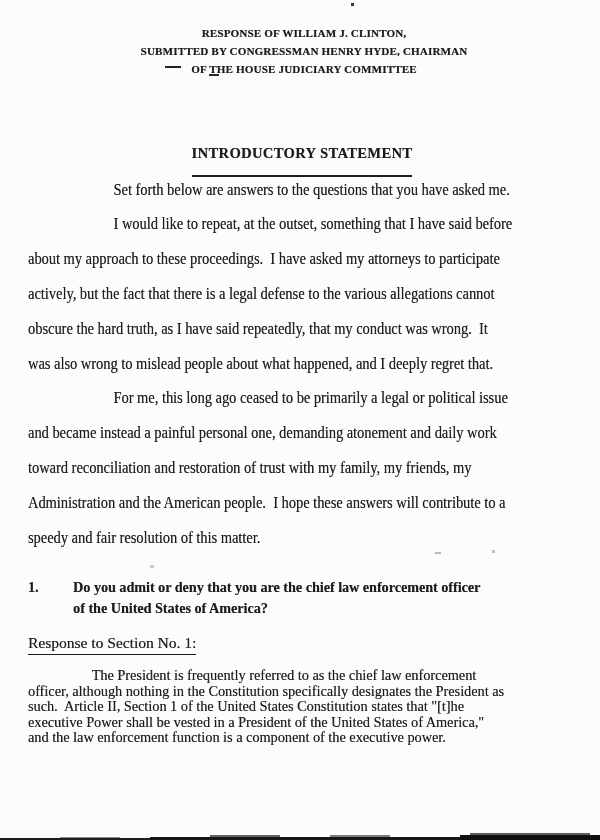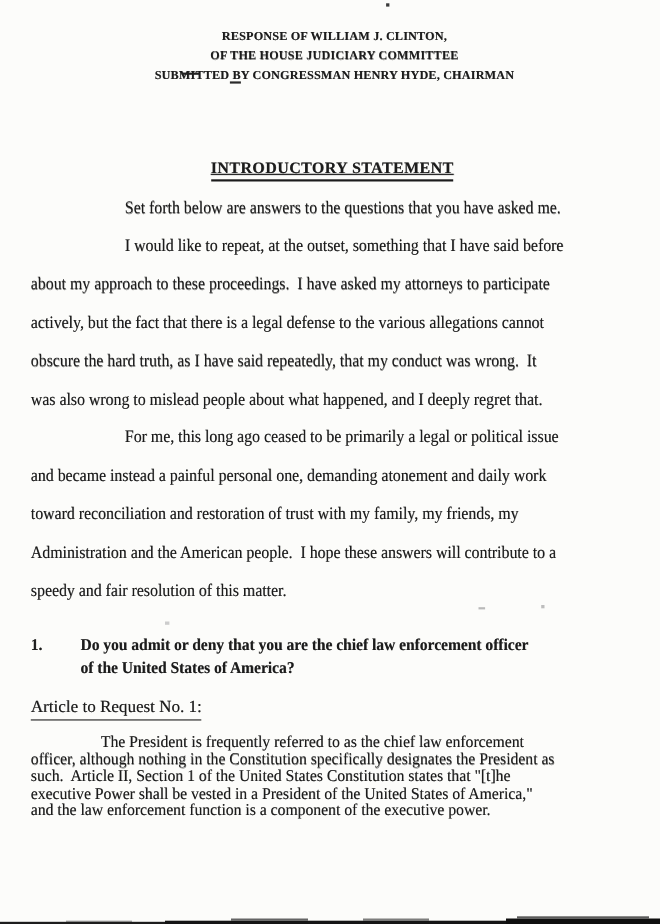--- a/index.html
+++ b/index.html
@@ -22,21 +22,21 @@
     text-align:center; font-weight:bold;
     font-size:11px; line-height:18px; letter-spacing:0.2px;
   }
 
   
   .intro-heading{
     position:absolute; top:143px; left:0; width:604px;
     text-align:center; font-size:14.5px; line-height:20px;
     font-weight:bold; letter-spacing:0.4px;
   }
-  .intro-heading .u{ display:inline-block; border-bottom:2.5px solid #1c1c1c; padding-bottom:0px;text-decoration:underline; }
+  .intro-heading .u{ display:inline-block; border-bottom:2.5px solid #1c1c1c; padding-bottom:12px; }
 
   
   .para{
     position:absolute; left:28px; width:565px;
     font-size:16px; line-height:35px;
     transform:scaleX(0.9); transform-origin:left top;
   }
   .p1{ top:172px; }
   .p2{ top:206px; }
   .p3{ top:380px; }
@@ -87,22 +87,22 @@
 </style>
 </head>
 <body>
 
 <div class="page">
 
   <div class="artifact a-top-dot"></div>
 
   <header class="title-block txt">
     <div class="line">RESPONSE OF WILLIAM J. CLINTON,</div>
+    <div class="line">SUBMITTED BY CONGRESSMAN HENRY HYDE, CHAIRMAN</div>
     <div class="line">OF THE HOUSE JUDICIARY COMMITTEE</div>
-    <div class="line">SUBMITTED BY CONGRESSMAN HENRY HYDE, CHAIRMAN</div>
   </header>
   <div class="artifact a-underscore"></div>
   <div class="artifact a-tilde"></div>
 
   <div class="intro-heading txt">
     <span class="u">INTRODUCTORY STATEMENT</span>
   </div>
 
   <section class="para p1 txt">
     <div class="line indent">Set forth below are answers to the questions that you have asked me.</div>
@@ -126,21 +126,21 @@
 
   <div class="question txt">
     <span class="qnum">1.</span>
     <div class="qtext">
       <div class="line">Do you admit or deny that you are the chief law enforcement officer</div>
       <div class="line">of the United States of America?</div>
     </div>
   </div>
 
   <div class="resp-heading txt">
-    <span class="u">Article to Request No. 1:</span>
+    <span class="u">Response to Section No. 1:</span>
   </div>
 
   <section class="para answer txt">
     <div class="line indent-sm">The President is frequently referred to as the chief law enforcement</div>
     <div class="line">officer, although nothing in the Constitution specifically designates the President as</div>
     <div class="line">such.  Article II, Section 1 of the United States Constitution states that "[t]he</div>
     <div class="line">executive Power shall be vested in a President of the United States of America,"</div>
     <div class="line">and the law enforcement function is a component of the executive power.</div>
   </section>
 

